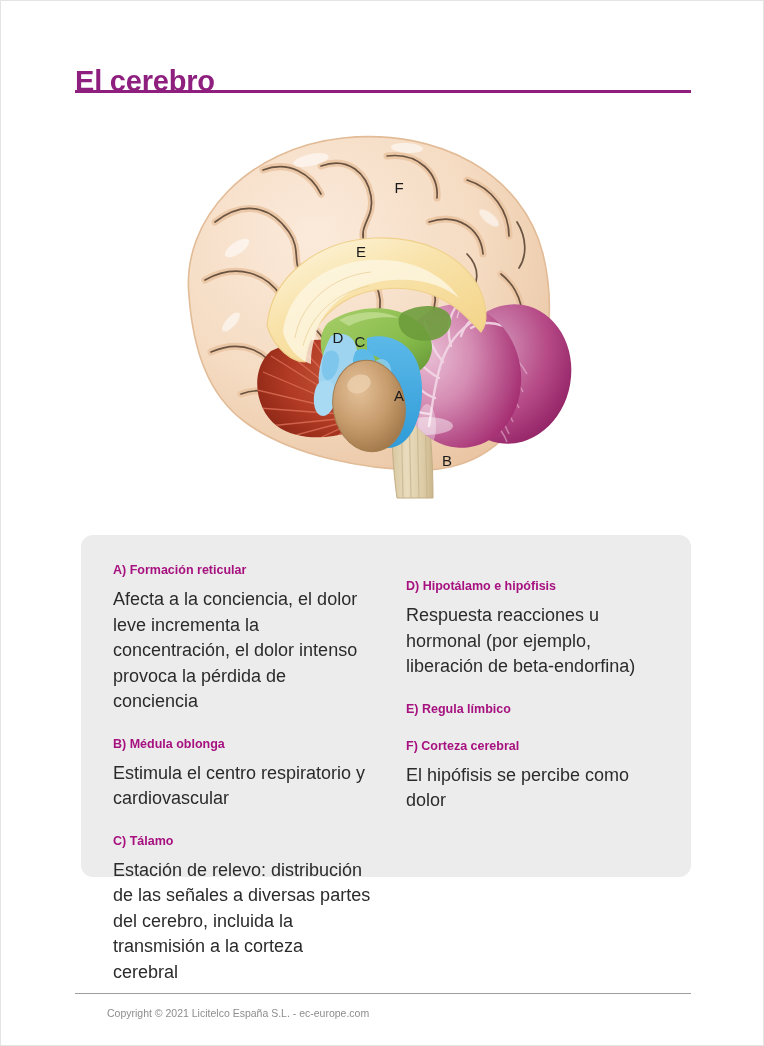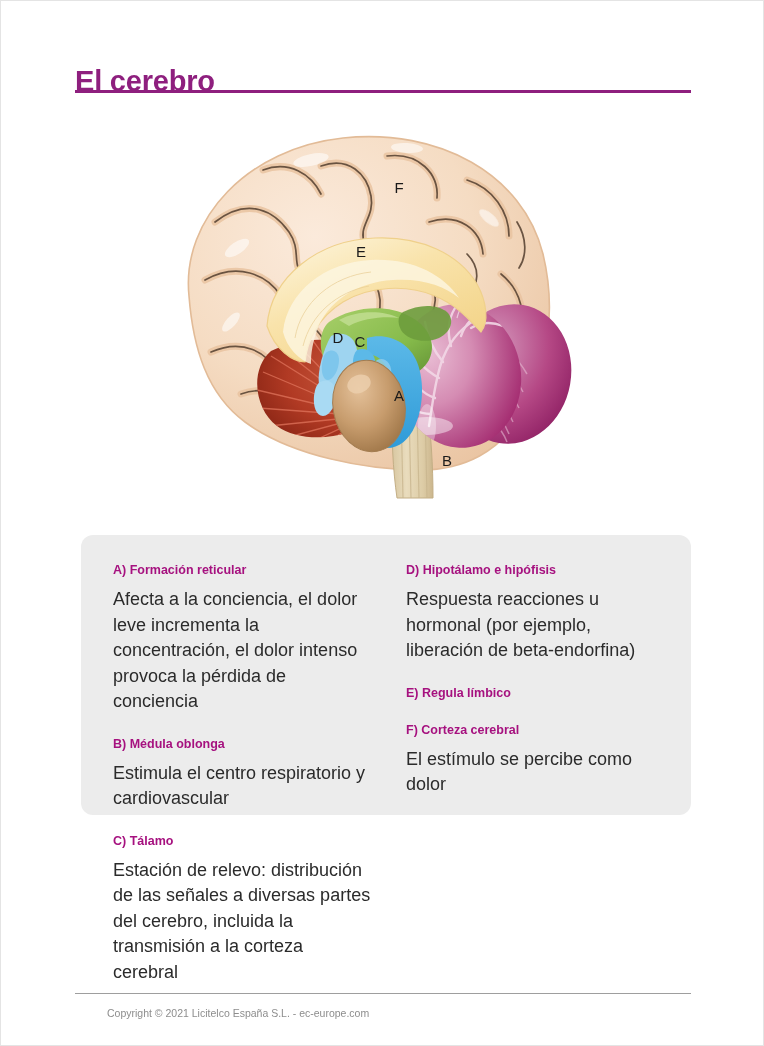--- a/index.html
+++ b/index.html
@@ -55,35 +55,35 @@
     font-size: 15px;
     fill: #1a1a1a;
   }
 
   
   .legend-panel {
     position: absolute;
     left: 80px;
     top: 534px;
     width: 610px;
-    height: 280px;
+    height: 342px;
     background: #ececec;
     border-radius: 12px;
     box-sizing: border-box;
     padding: 28px 32px 20px 32px;
   }
   .legend-cols {
     display: flex;
     gap: 0px;
   }
   .legend-col {
     width: 50%;
     box-sizing: border-box;
   }
-  .legend-col.right { padding-left: 20px; }
+  .legend-col.right { padding-left: 20px; margin-top: 16px; }
 
   .legend-entry { margin-bottom: 22px; }
   .legend-entry:last-child { margin-bottom: 0; }
 
   .legend-term {
     font-size: 12.5px;
     font-weight: bold;
     color: #a6117f;
     margin: 0 0 9px 0;
     line-height: 1.2;
@@ -365,21 +365,21 @@
       <div class="legend-col right">
         <div class="legend-entry">
           <p class="legend-term">D) Hipotálamo e hipófisis</p>
           <p class="legend-desc">Respuesta reacciones u hormonal (por ejemplo, liberación de beta-endorfina)</p>
         </div>
         <div class="legend-entry">
           <p class="legend-term">E) Regula límbico</p>
         </div>
         <div class="legend-entry">
           <p class="legend-term">F) Corteza cerebral</p>
-          <p class="legend-desc">El estímulo se percibe como dolor</p>
+          <p class="legend-desc">El hipófisis se percibe como dolor</p>
         </div>
       </div>
     </div>
   </div>
 
   <div class="footer-rule"></div>
   <div class="footer-text">Copyright © 2021 Licitelco España S.L. - ec-europe.com</div>
 
 </div>
 

